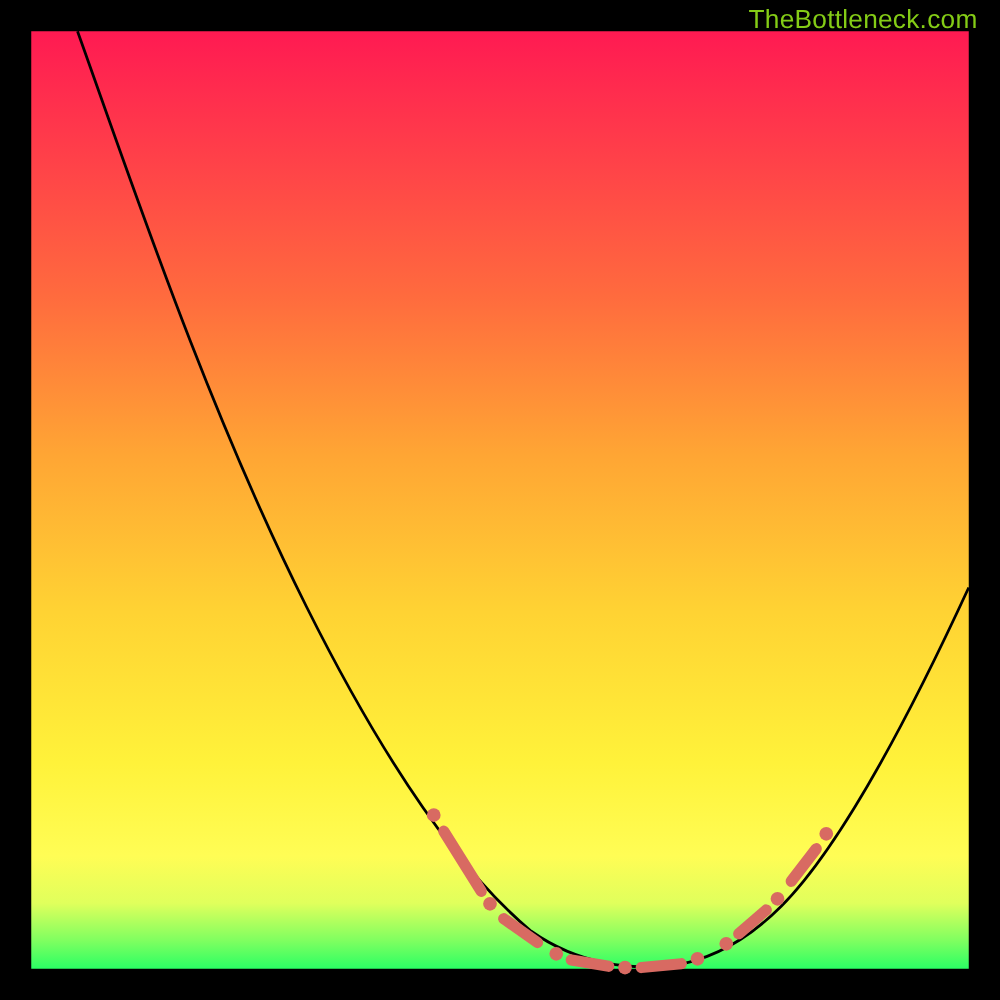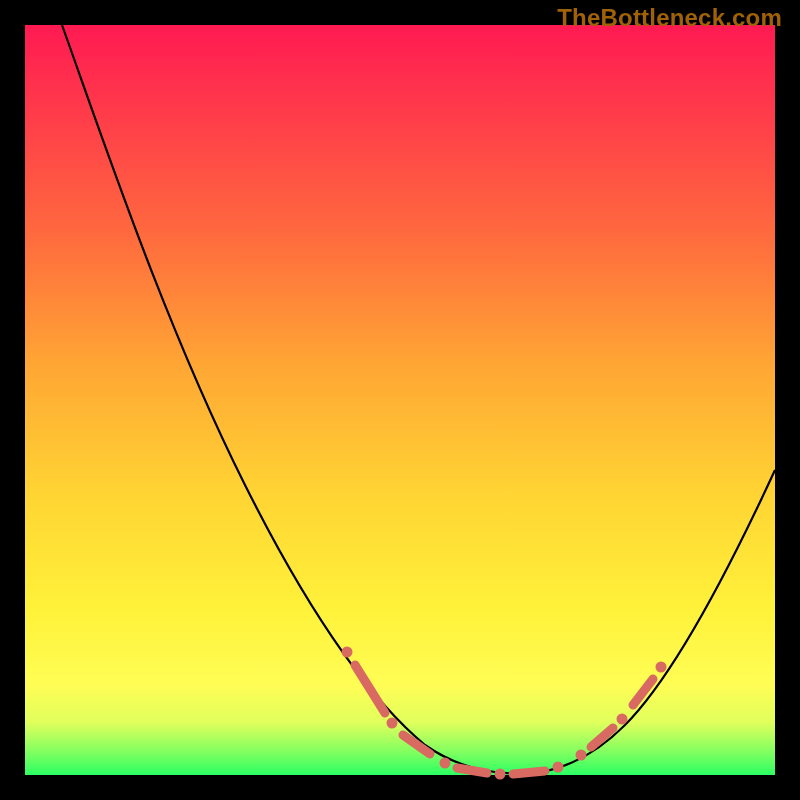--- a/index.html
+++ b/index.html
@@ -26,24 +26,24 @@
       #fff23a 78%,
       #fffd55 88%,
       #e0ff5c 93%,
       #7fff60 97%,
       #2bff64 100%);
   }
   .attrib {
     position: absolute;
     top: 4px;
     right: 18px;
-    color: #a16207;
-    font-size: 24px;
+    color: #84cc16;
+    font-size: 21px;
     letter-spacing: 0.2px;
-    font-weight: 700;
+    font-weight: 400;
   }
   svg {
     position: absolute;
     left: 25px;
     top: 25px;
     width: 750px;
     height: 750px;
     overflow: visible;
   }
   .curve {

